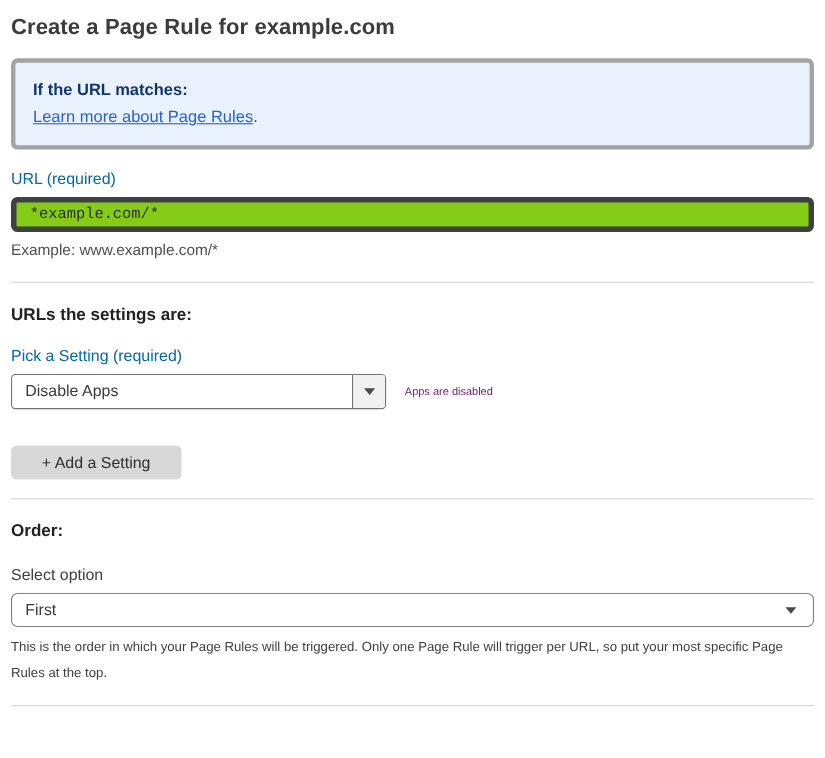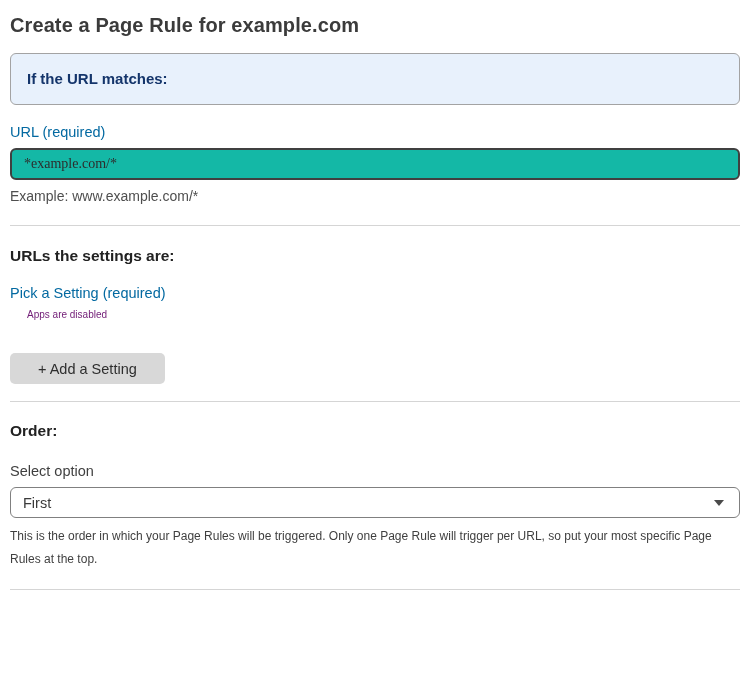--- a/index.html
+++ b/index.html
@@ -14,21 +14,21 @@
   }
   .page-title {
     font-size: 20px;
     font-weight: bold;
     color: #3b3b3b;
     letter-spacing: 0.1px;
     margin: 4px 0 16px 0;
   }
   .info-box {
     background: #e8f1fc;
-    border: 1px solid #a3a3a3;
+    border: 4px solid #a3a3a3;
     border-radius: 6px;
     padding: 12px 16px 13px 16px;
     font-size: 15px;
     line-height: 25px;
     color: #1d3d6e;
     margin-bottom: 19px;
   }
   .info-box .info-heading { font-weight: bold; color: #14356b; }
   .info-box a.info-link {
     color: #2a62c9;
@@ -37,25 +37,25 @@
   }
   .field-label {
     font-size: 14.5px;
     color: #0369a1;
     margin-bottom: 8px;
   }
   .url-input {
     display: block;
     width: 730px;
     height: 32px;
-    background: #14b8a6;
-    border: 2px solid #404040;
+    background: #84cc16;
+    border: 5px solid #404040;
     border-radius: 6px;
     padding: 0 12px;
-    font-family: Liberation Serif, serif;
+    font-family: Liberation Mono, monospace;
     font-size: 14px;
     color: #2d2d2d;
     outline: none;
   }
   .example-text {
     font-size: 14px;
     color: #4f4f4f;
     margin-top: 8px;
   }
   .divider {
@@ -148,32 +148,39 @@
     max-width: 734px;
   }
 </style>
 </head>
 <body>
 
 <h1 class="page-title">Create a Page Rule for example.com</h1>
 
 <div class="info-box">
   <div class="info-heading">If the URL matches:</div>
+  <div><a class="info-link">Learn more about Page Rules</a><span>.</span></div>
 </div>
 
 <div class="field-label">URL (required)</div>
 <input class="url-input" type="text" value="*example.com/*" style="">
 <div class="example-text">Example: www.example.com/*</div>
 
 <hr class="divider">
 
 <div class="section-heading">URLs the settings are:</div>
 
 <div class="field-label">Pick a Setting (required)</div>
 <div class="setting-row">
+  <div class="dropdown">
+    <div class="dropdown-value">Disable Apps</div>
+    <div class="dropdown-arrow">
+      <span class="caret"></span>
+    </div>
+  </div>
   <div class="setting-status">Apps are disabled</div>
 </div>
 
 <div class="add-setting-wrap">
   <button class="btn btn-gray">+ Add a Setting</button>
 </div>
 
 <hr class="divider" style="margin-top:17px; margin-bottom:20px;">
 
 <div class="section-heading" style="margin-bottom:23px;">Order:</div>

